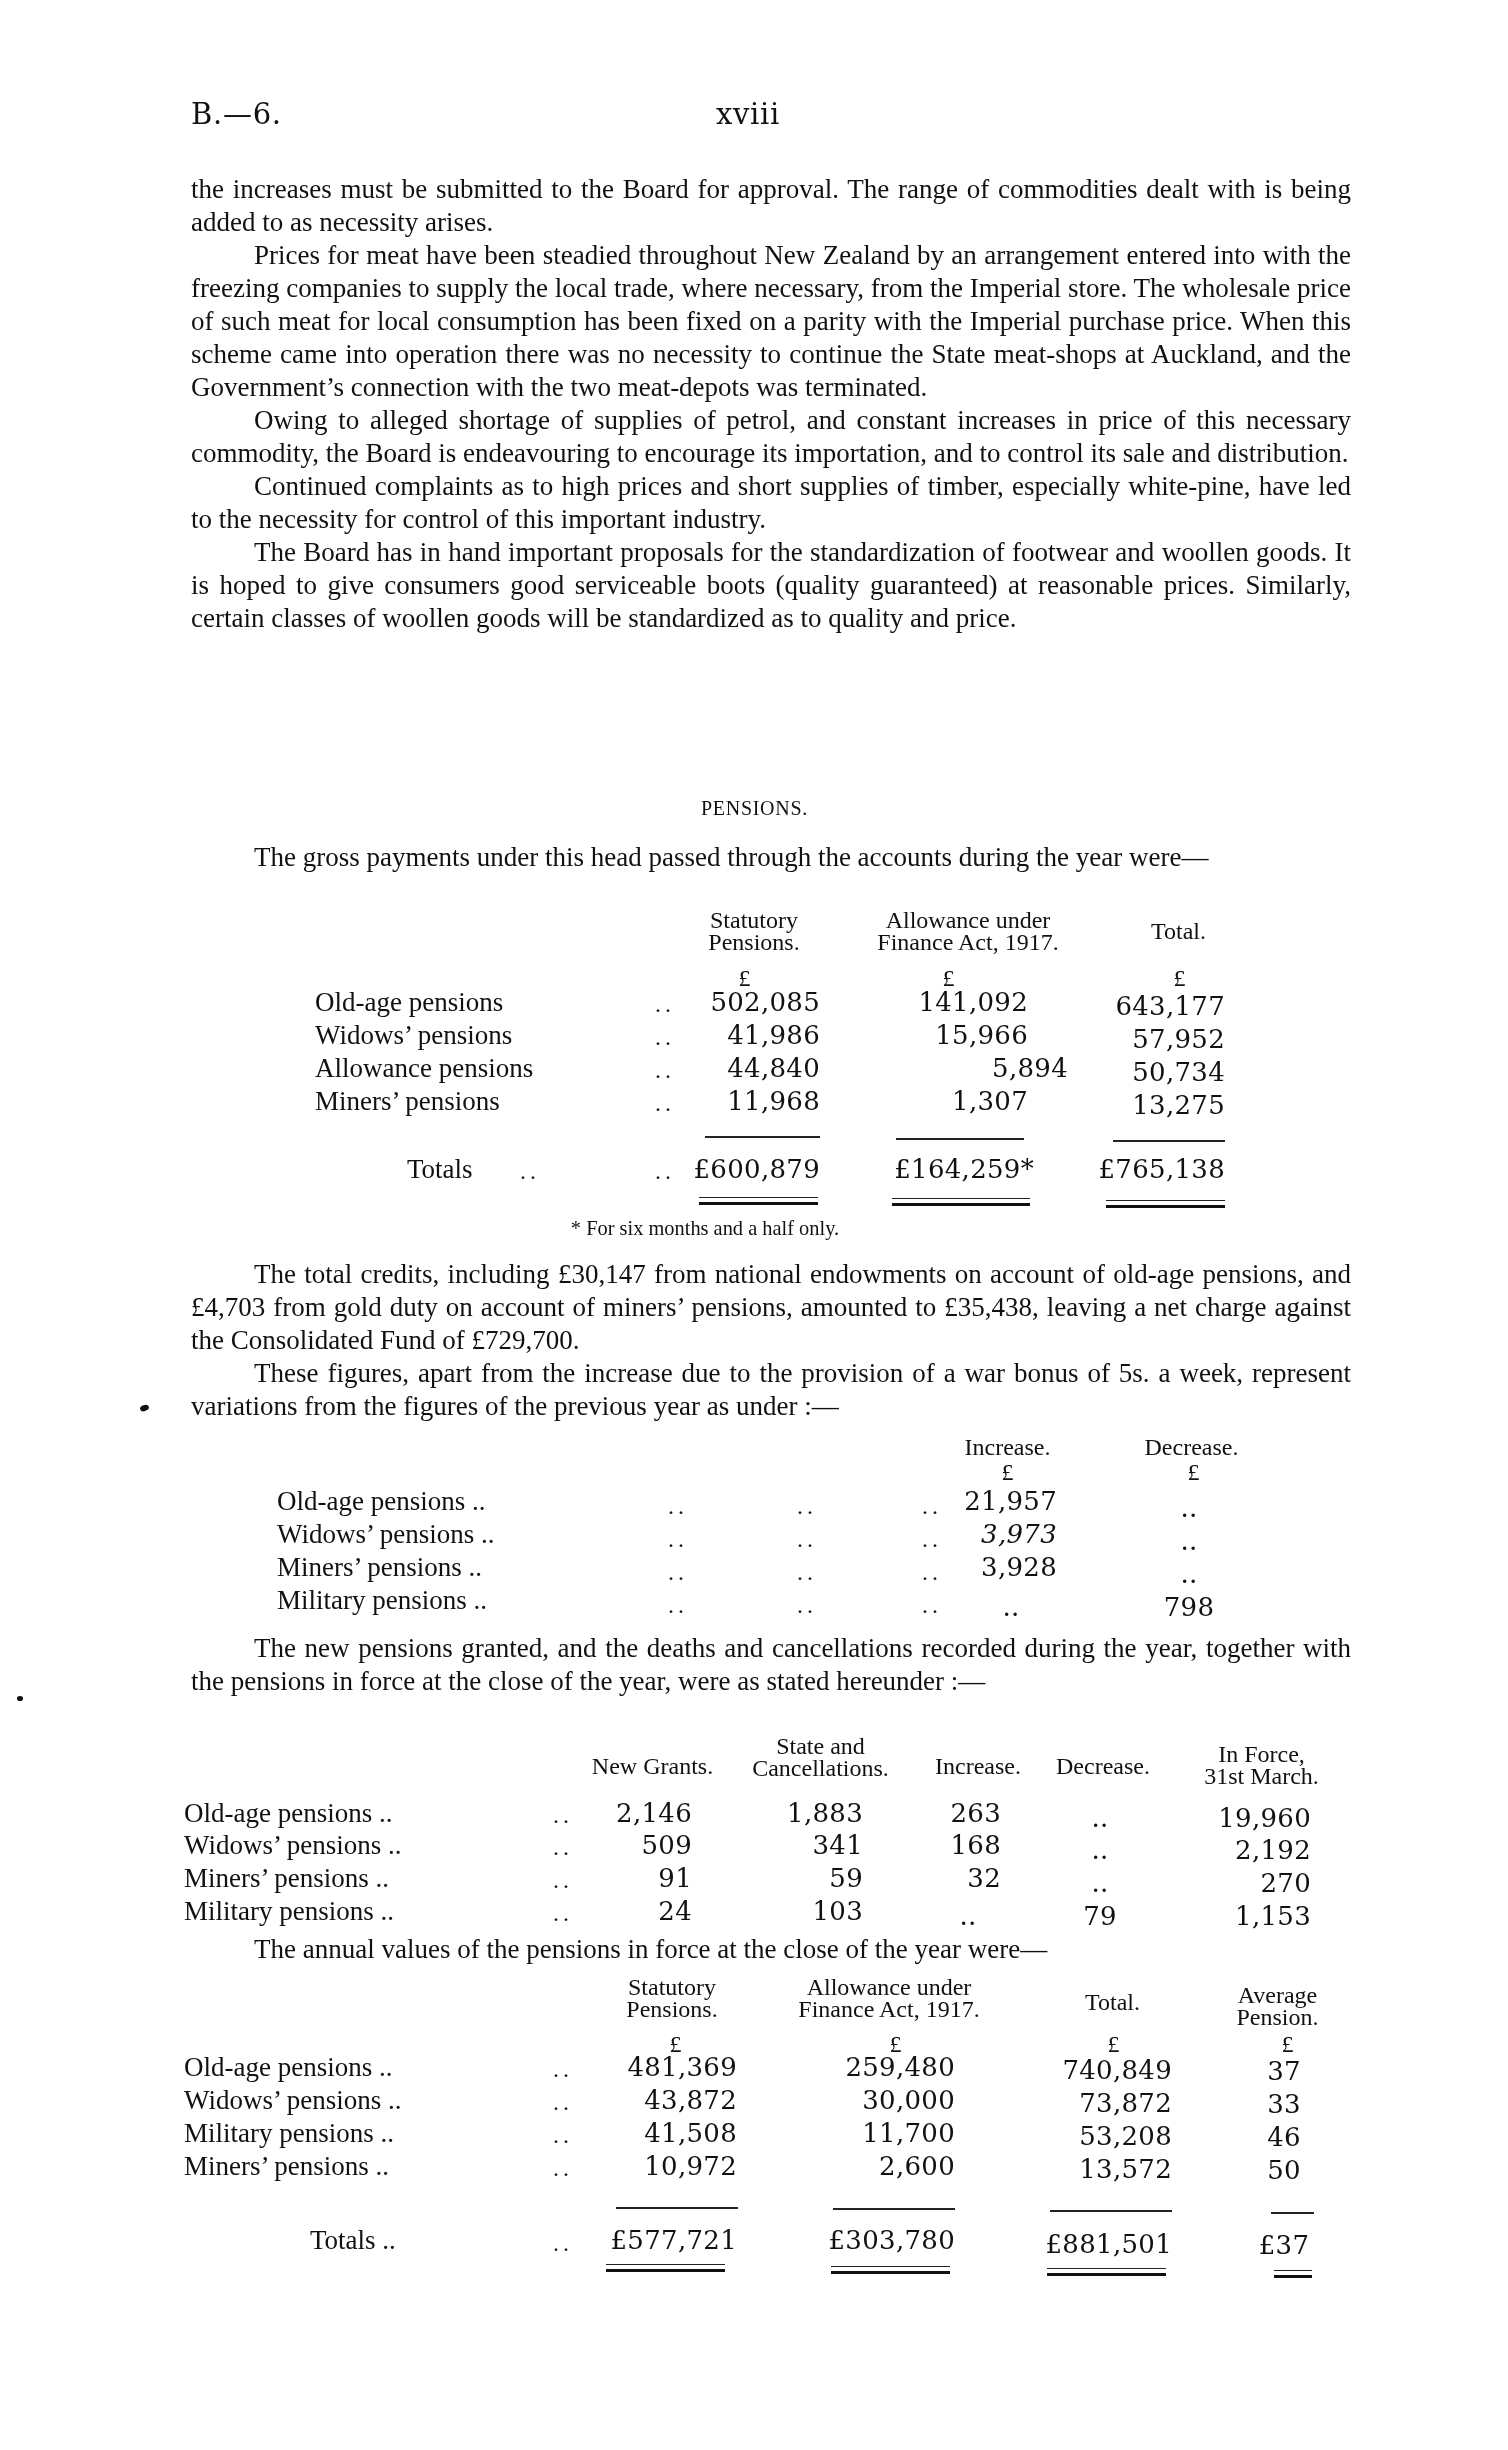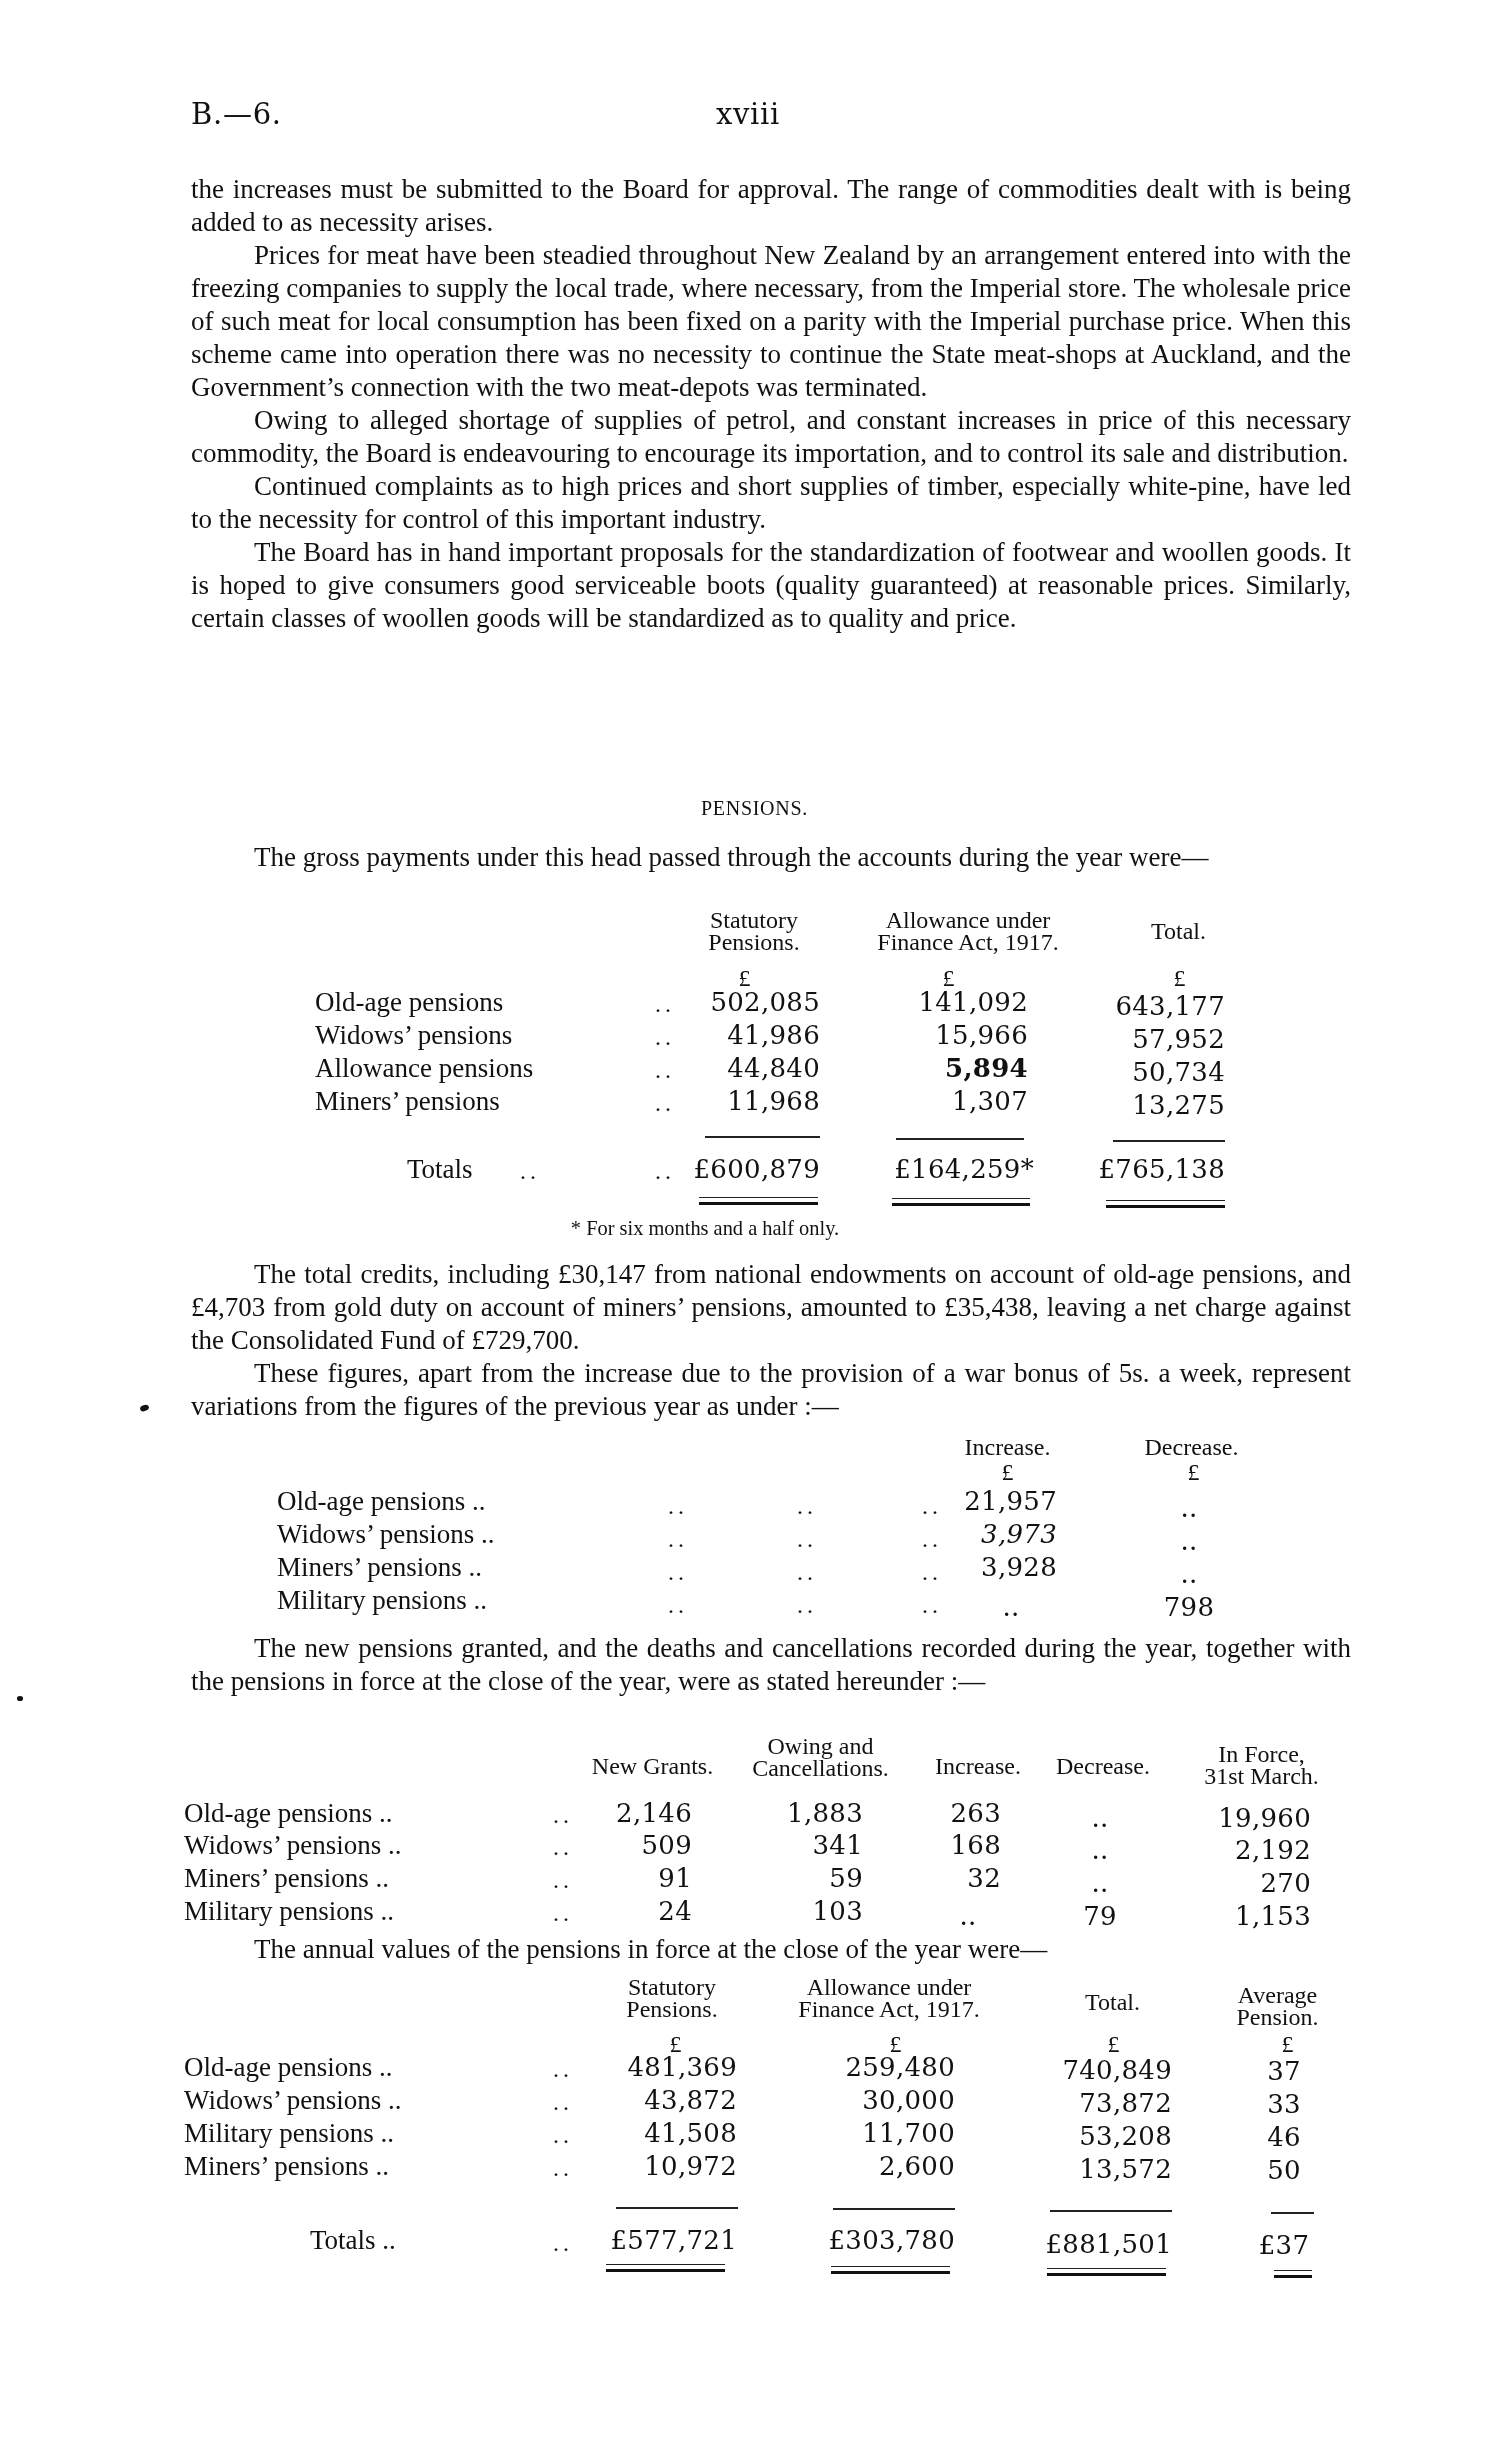--- a/index.html
+++ b/index.html
@@ -92,21 +92,21 @@
       <div class="cell lbl" style="left:315px;">Widows’ pensions</div>
       <div class="cell lead" style="left:655px; top:4px;">..</div>
       <div class="cell num" style="left:685px; width:135px;">41,986</div>
       <div class="cell num" style="left:896px; width:132px;">15,966</div>
       <div class="cell num" style="left:1093px; width:132px; top:4px;">57,952</div>
     </div>
     <div class="row" style="top:144px;">
       <div class="cell lbl" style="left:315px;">Allowance pensions</div>
       <div class="cell lead" style="left:655px; top:4px;">..</div>
       <div class="cell num" style="left:685px; width:135px;">44,840</div>
-      <div class="cell num" style="left:896px; width:132px;font-weight:bold;">5,894</div>
+      <div class="cell num" style="left:936px; width:132px;">5,894</div>
       <div class="cell num" style="left:1093px; width:132px; top:4px;">50,734</div>
     </div>
     <div class="row" style="top:177px;">
       <div class="cell lbl" style="left:315px;">Miners’ pensions</div>
       <div class="cell lead" style="left:655px; top:4px;">..</div>
       <div class="cell num" style="left:685px; width:135px;">11,968</div>
       <div class="cell num" style="left:896px; width:132px;">1,307</div>
       <div class="cell num" style="left:1093px; width:132px; top:4px;">13,275</div>
     </div>
 
@@ -177,21 +177,21 @@
     </div>
   </div>
 
   <div class="body-text" style="top:1632px;">
     <p>The new pensions granted, and the deaths and cancellations recorded during the year, together with the pensions in force at the close of the year, were as stated hereunder :—</p>
   </div>
 
   <div class="tbl" style="left:0; top:1735px; width:1509px; height:198px;">
     <div class="cell hd" style="left:580px; top:20px; width:145px;">New Grants.</div>
     <div class="cell hd" style="left:738px; top:0; width:165px;">
-      <div>Owing and</div>
+      <div>State and</div>
       <div>Cancellations.</div>
     </div>
     <div class="cell hd" style="left:922px; top:20px; width:112px;">Increase.</div>
     <div class="cell hd" style="left:1047px; top:20px; width:112px;">Decrease.</div>
     <div class="cell hd" style="left:1186px; top:8px; width:151px;">
       <div>In Force,</div>
       <div>31st March.</div>
     </div>
 
     <div class="row" style="top:63px;">

